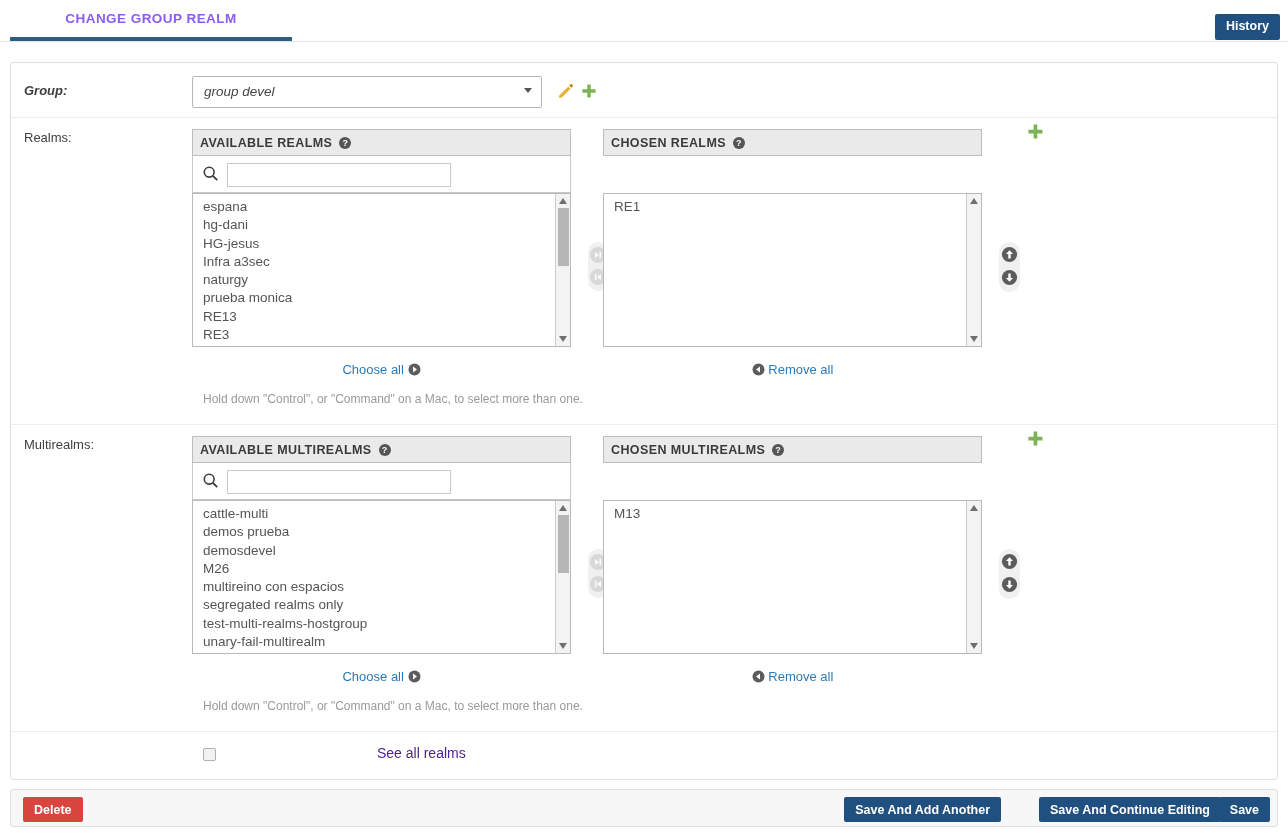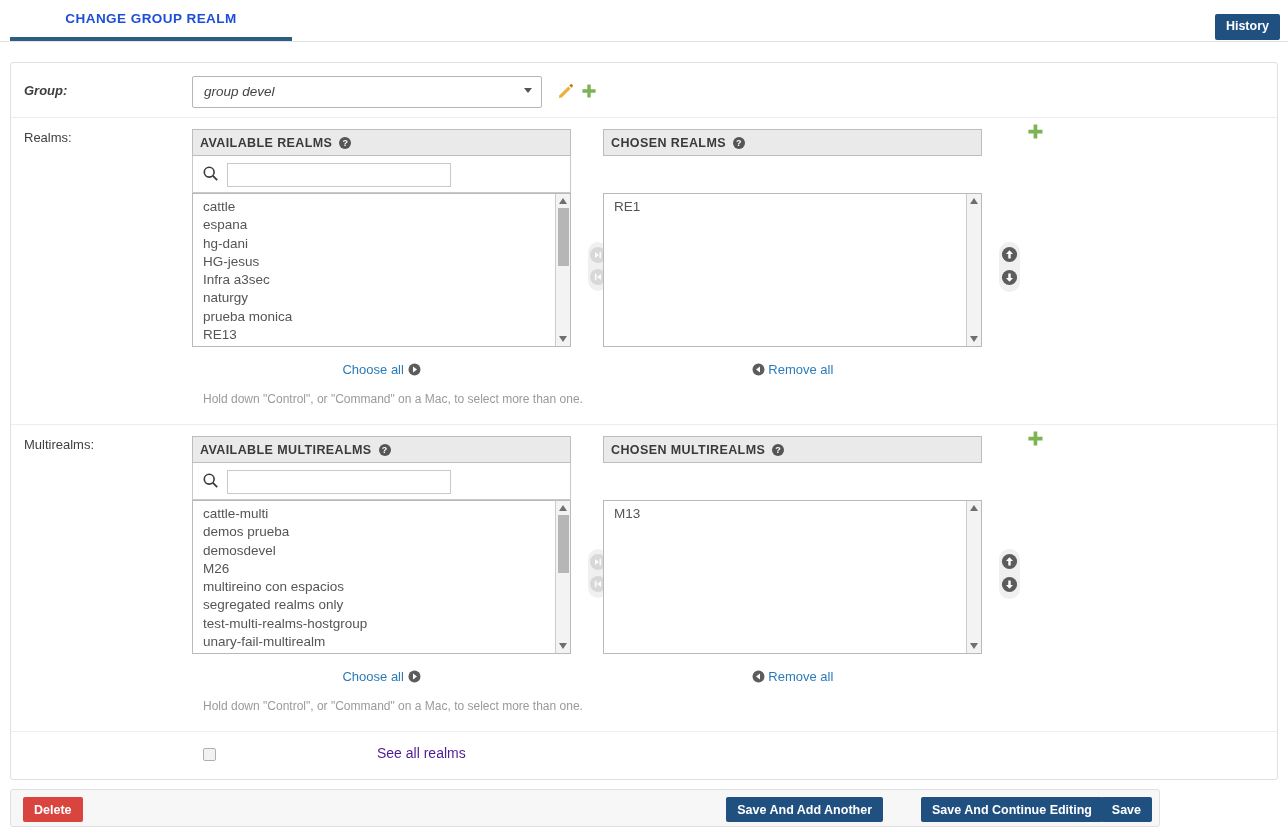--- a/index.html
+++ b/index.html
@@ -18,21 +18,21 @@
     position: relative;
     height: 42px;
     background: #ffffff;
     border-bottom: 1px solid #e3e3e3;
   }
   .tab {
     position: absolute;
     left: 10px; top: 0;
     width: 282px; height: 41px;
     display: flex; align-items: center; justify-content: center;
-    color: #1d4ed8;
+    color: #8b5cf6;
     font-size: 13.5px;
     font-weight: bold;
     letter-spacing: .45px;
     border-bottom: 4px solid #2b5f82;
     cursor: pointer;
   }
   .history-btn {
     position: absolute;
     right: 8px; top: 14px;
     background: #205080;
@@ -278,21 +278,21 @@
   .seeall-label {
     position: absolute; left: 366px; top: 13px;
     font-size: 14px; color: #4c1d95;
     cursor: pointer;
   }
 
   
   .footer {
     position: absolute;
     left: 10px; top: 789px;
-    width: 1150px; height: 38px;
+    width: 1268px; height: 38px;
     background: #f7f7f7;
     border: 1px solid #e0e0e0;
     border-radius: 3px;
   }
   .btn {
     position: absolute; top: 7px;
     height: 25px;
     border-radius: 2px;
     color: #fff;
     font-size: 12.5px;
@@ -355,21 +355,20 @@
         <span class="search-icon">
           <svg viewBox="0 0 17 17" width="17" height="17">
             <circle cx="7.2" cy="7.2" r="4.9" fill="none" stroke="#3a3a3a" stroke-width="1.6"></circle>
             <line x1="10.9" y1="10.9" x2="15.2" y2="15.2" stroke="#3a3a3a" stroke-width="1.8"></line>
           </svg>
         </span>
         <input class="filter-input" type="text" value="" style="">
       </div>
       <div class="listbox">
         <ul id="realms-available-list">
-            <li>cattle</li>
             <li>espana</li>
             <li>hg-dani</li>
             <li>HG-jesus</li>
             <li>Infra a3sec</li>
             <li>naturgy</li>
             <li>prueba monica</li>
             <li>RE13</li>
             <li>RE3</li>
           </ul>
         <div class="sb">

